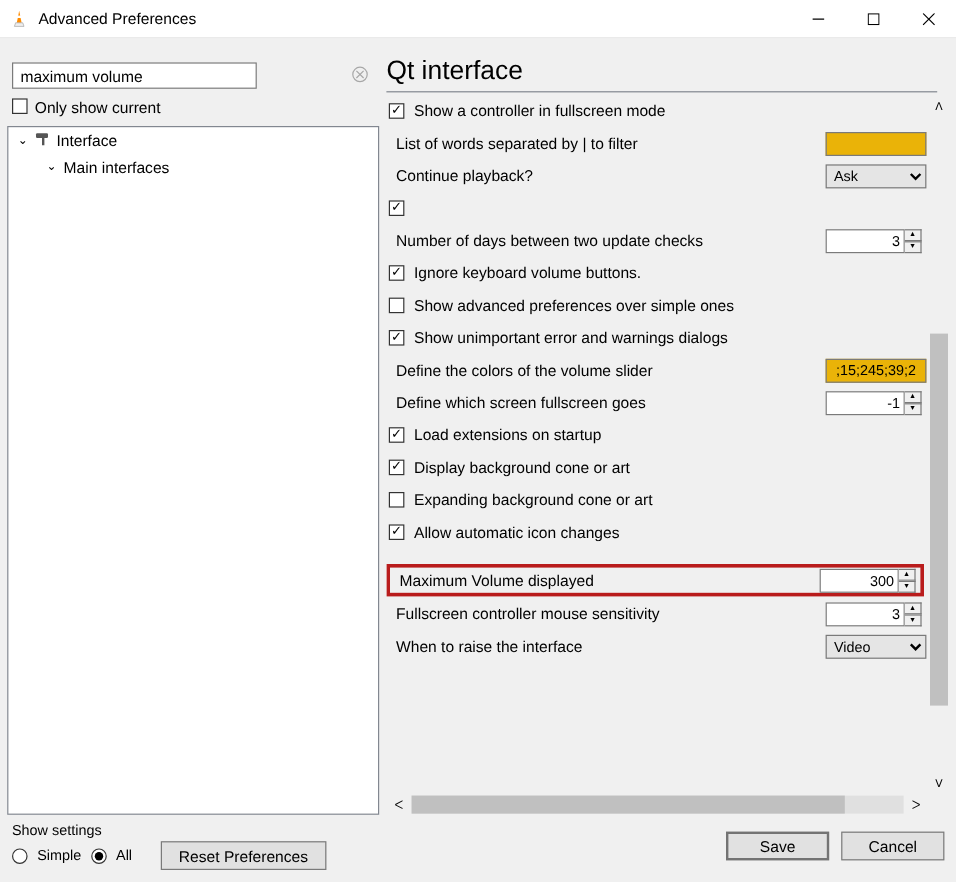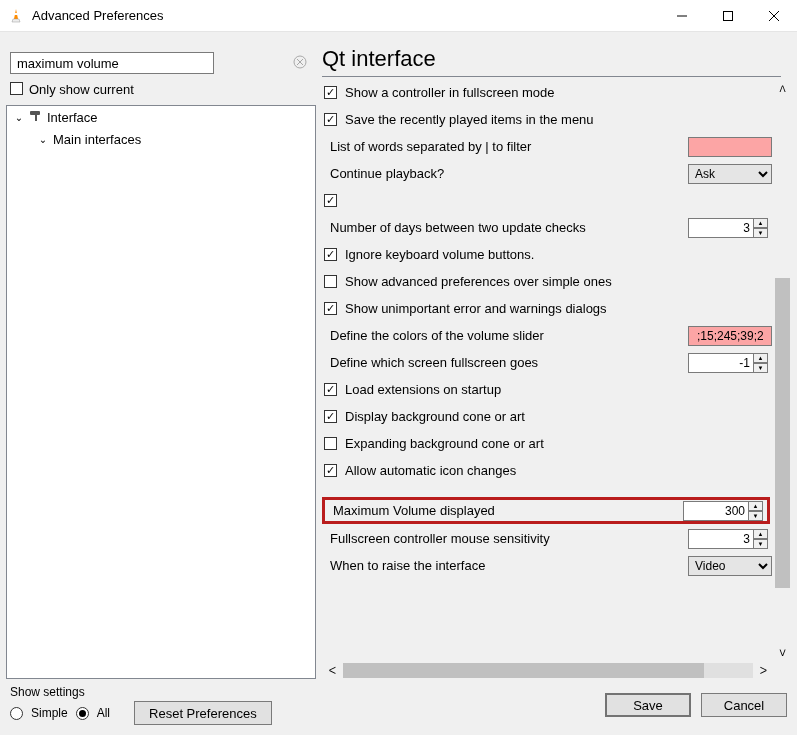--- a/index.html
+++ b/index.html
@@ -38,21 +38,21 @@
   .pane-wrap { flex:1; display:flex; min-height:0; }
   .pane { flex:1; overflow:hidden; background:#f0f0f0; padding-right:2px;}
   .vscroll { width:17px; background:#f0f0f0; display:flex; flex-direction:column; align-items:center; justify-content:space-between; padding:2px 0;}
   .vscroll .track{ flex:1; width:15px; position:relative; margin:2px 0;}
   .vscroll .thumb{ position:absolute; left:0; width:15px; top:180px; height:310px; background:#c0c0c0;}
   .vscroll .arrow{ width:15px;height:15px; display:flex;align-items:center;justify-content:center; font-size:9px;}
 
   .opt { display:flex; align-items:center; min-height:27px; padding: 0px 0 0px 2px; }
   .opt .lab { flex:1; padding-left:6px; white-space:nowrap; overflow:hidden;}
   .opt .ctl { width:84px; display:flex;}
-  .opt .ctl input[type=text]{ width:100%; height:20px; border:1px solid #7a7a7a; text-align:right; padding:0 8px; font-size:12px;background:#fca5a5;}
+  .opt .ctl input[type=text]{ width:100%; height:20px; border:1px solid #7a7a7a; text-align:right; padding:0 8px; font-size:12px;background:#eab308;}
   .opt .spin { display:flex;}
   .opt .spin input{ width:66px; height:20px; border:1px solid #7a7a7a; text-align:right; padding:0 3px; font-size:12px;background:#fff;}
   .opt .spin .btns{ width:14px; display:flex; flex-direction:column;}
   .opt .spin .btns div{ flex:1; border:1px solid #7a7a7a; border-left:none; font-size:6px; display:flex;align-items:center;justify-content:center; background:#f0f0f0;}
   .opt select{ width:84px; height:20px; border:1px solid #7a7a7a; background:#e5e5e5; font-size:12px; padding-left:2px;}
   .opt .chk { margin-right:2px;}
   .highlight { border:3px solid #b91c1c; margin:13px 2px 1px 0; }
 
   .hscroll-row{ display:flex; align-items:center; height:17px; padding:0 2px; margin-right:17px;}
   .hscroll-row .harrow{ width:17px; text-align:center; font-size:10px;}
@@ -136,24 +136,20 @@
     <div class="rightcol">
       <div class="head-title">Qt interface</div>
       <div class="head-rule"></div>
       <div class="pane-wrap">
         <div class="pane" id="pane">
             <div class="opt">
               <span class="chk checked"></span>
               <span class="lab">Show a controller in fullscreen mode</span>
             </div>
             <div class="opt">
-              <span class="chk checked"></span>
-              <span class="lab">Save the recently played items in the menu</span>
-            </div>
-            <div class="opt">
               <span class="lab">List of words separated by | to filter</span>
               <span class="ctl">
                 <input type="text" value="" style="">
               </span>
             </div>
             <div class="opt">
               <span class="lab">Continue playback?</span>
               <span class="ctl">
                 <select><option>Ask</option></select>
               </span>

